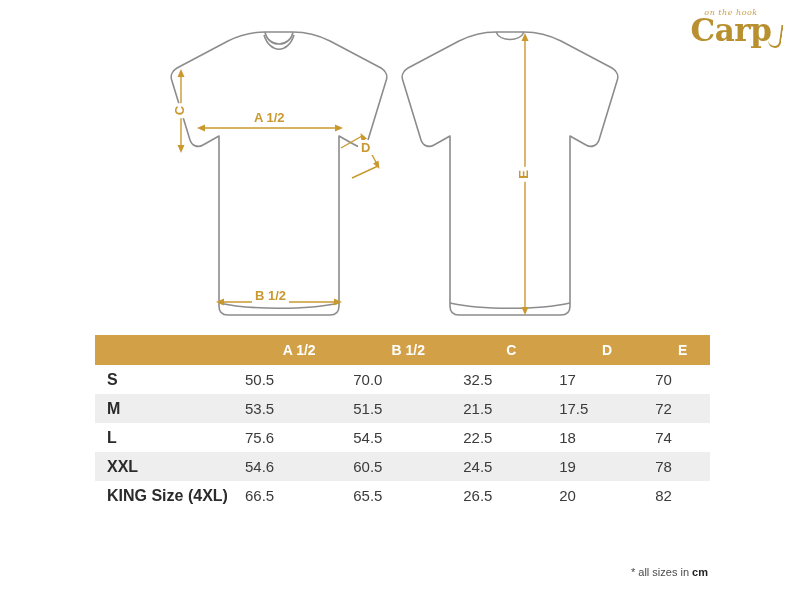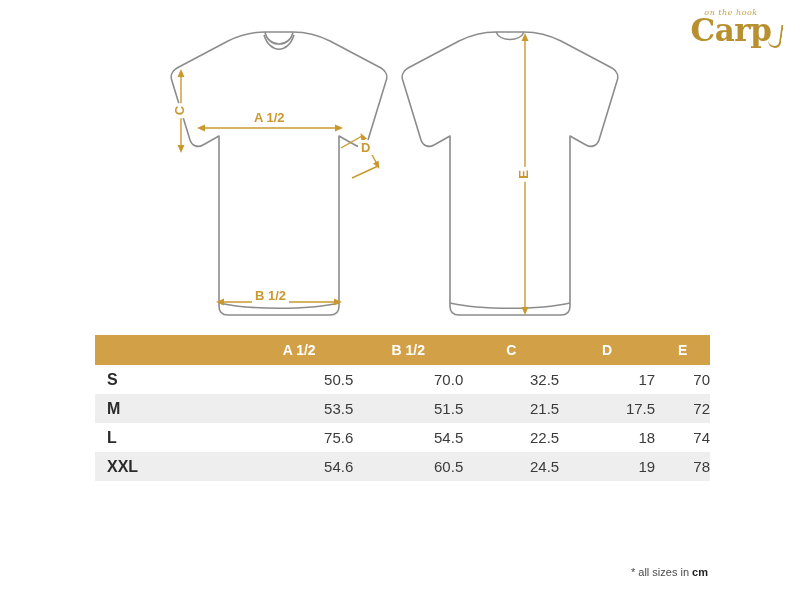--- a/index.html
+++ b/index.html
@@ -105,21 +105,21 @@
     height: 30px;
     text-align: center;
     padding: 0;
   }
   .size-table th.lbl-col {
     width: 150px;
   }
   .size-table td {
     font-size: 15px;
     color: #3b3b3b;
-    text-align: right;
+    text-align: left;
     height: 29px;
     padding: 0;
   }
   .size-table td.rowname {
     text-align: left;
     padding-left: 12px;
     font-weight: bold;
     font-size: 16px;
     color: #2b2b2b;
   }
@@ -276,20 +276,28 @@
         <td>74</td>
       </tr>
       <tr>
         <td class="rowname">XXL</td>
         <td>54.6</td>
         <td>60.5</td>
         <td>24.5</td>
         <td>19</td>
         <td>78</td>
       </tr>
+      <tr>
+        <td class="rowname">KING Size (4XL)</td>
+        <td>66.5</td>
+        <td>65.5</td>
+        <td>26.5</td>
+        <td>20</td>
+        <td>82</td>
+      </tr>
     </tbody>
   </table>
 
   <div class="footnote">
     <span>* all sizes in </span><b>cm</b>
   </div>
 
 </div>
 
 </body></html>

